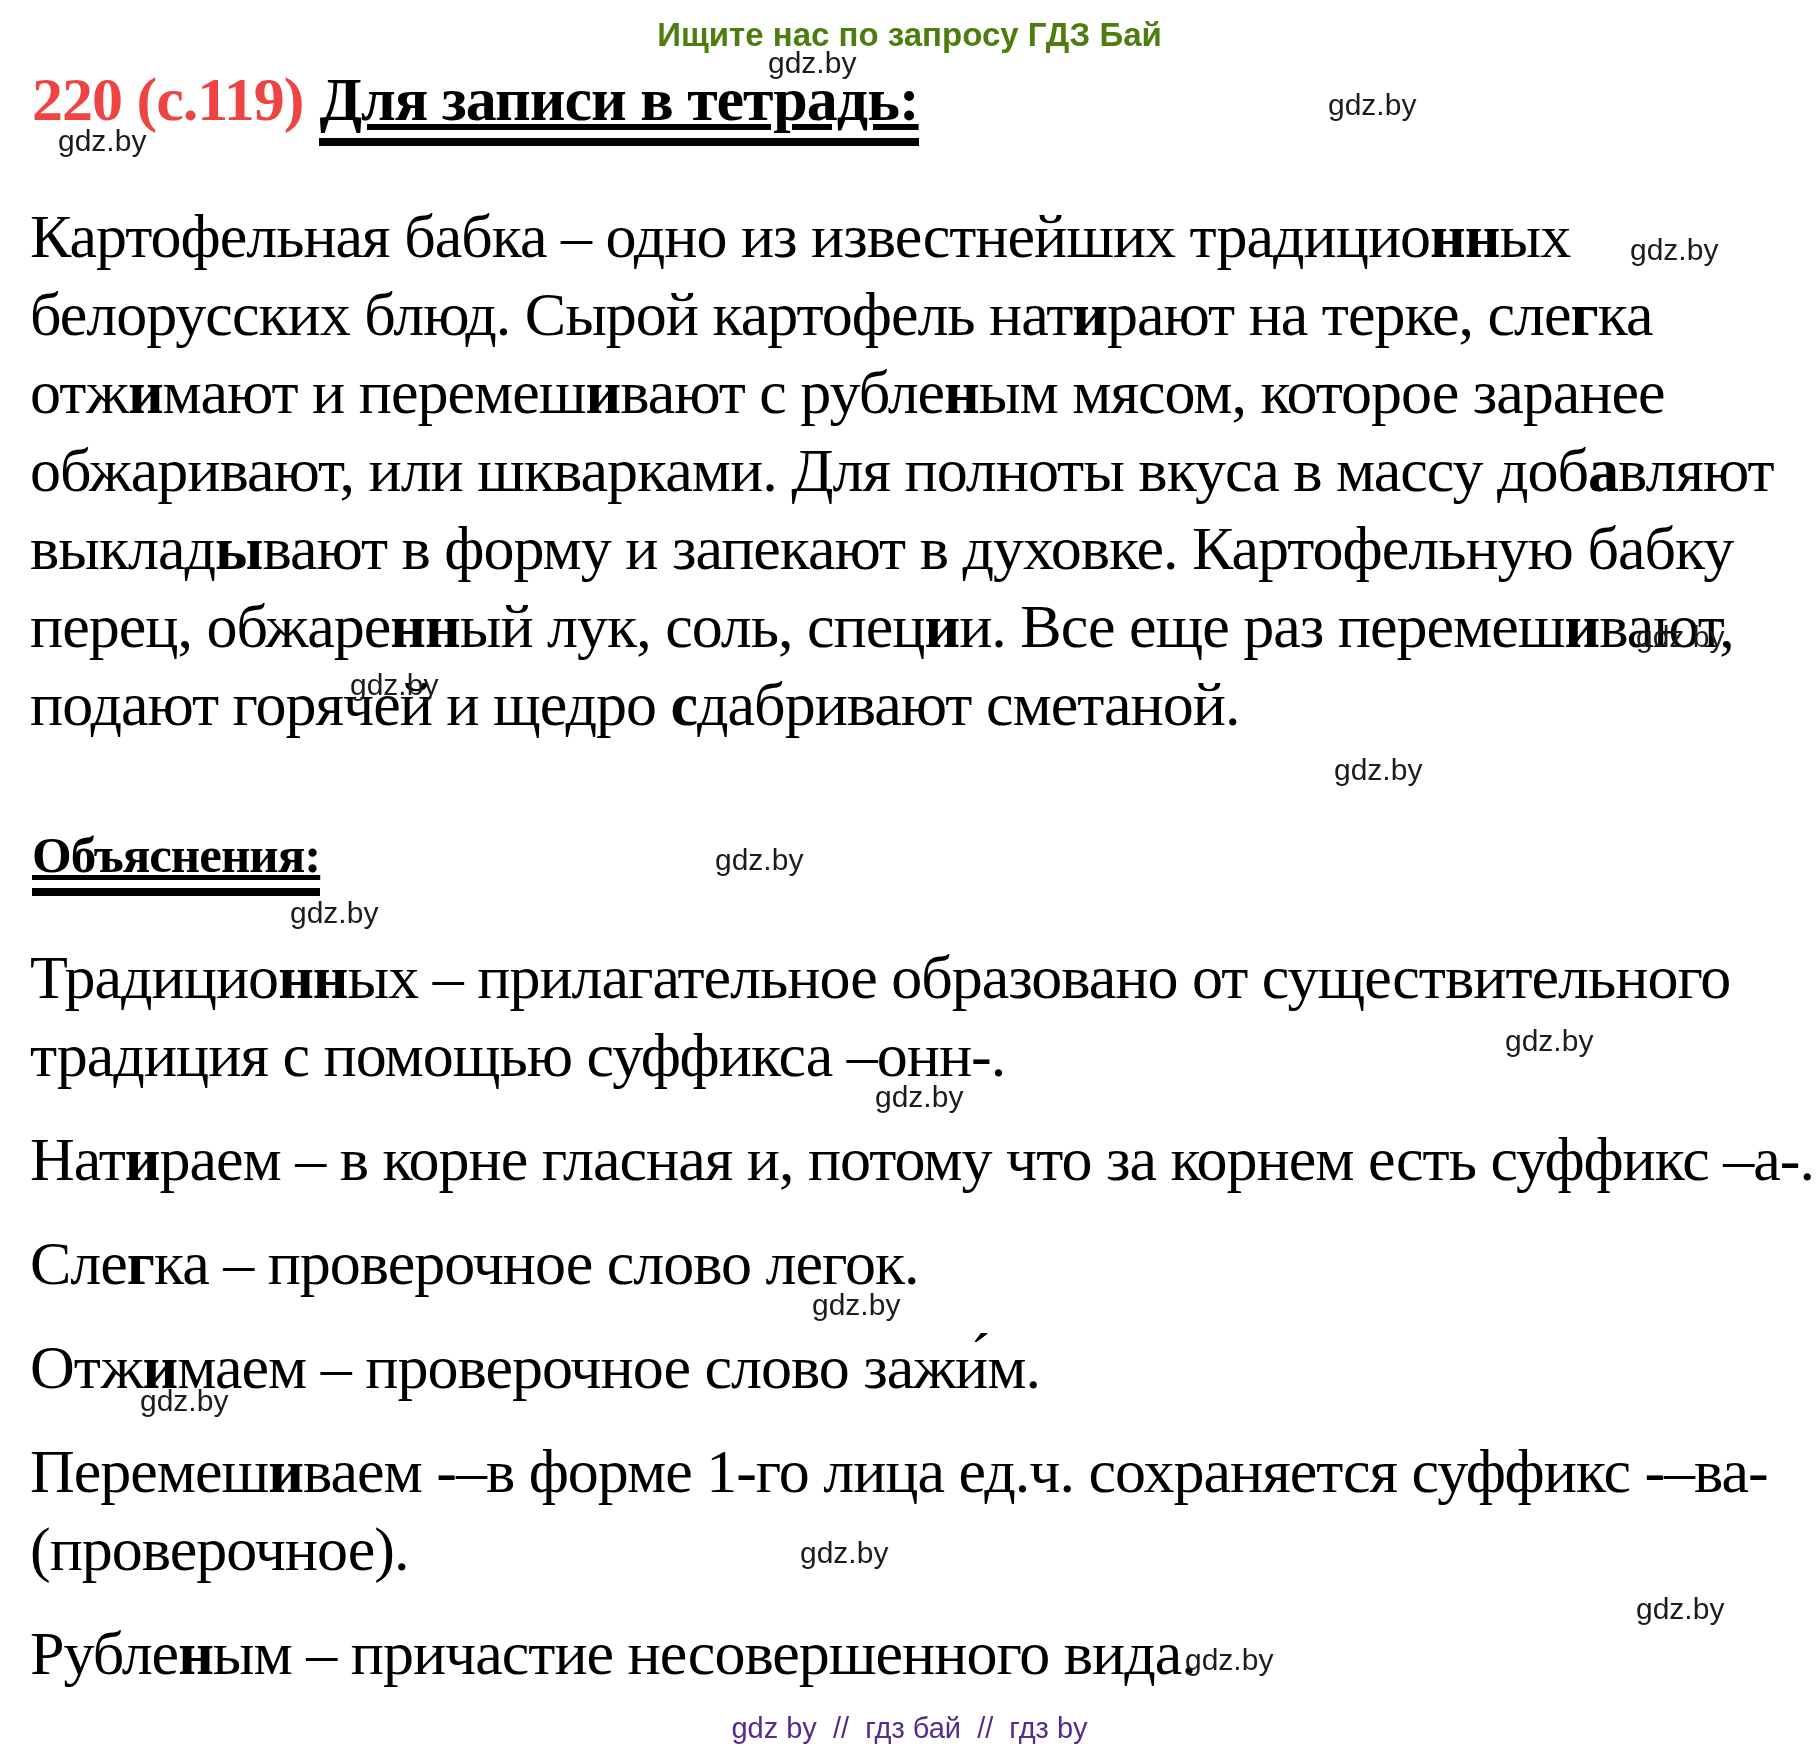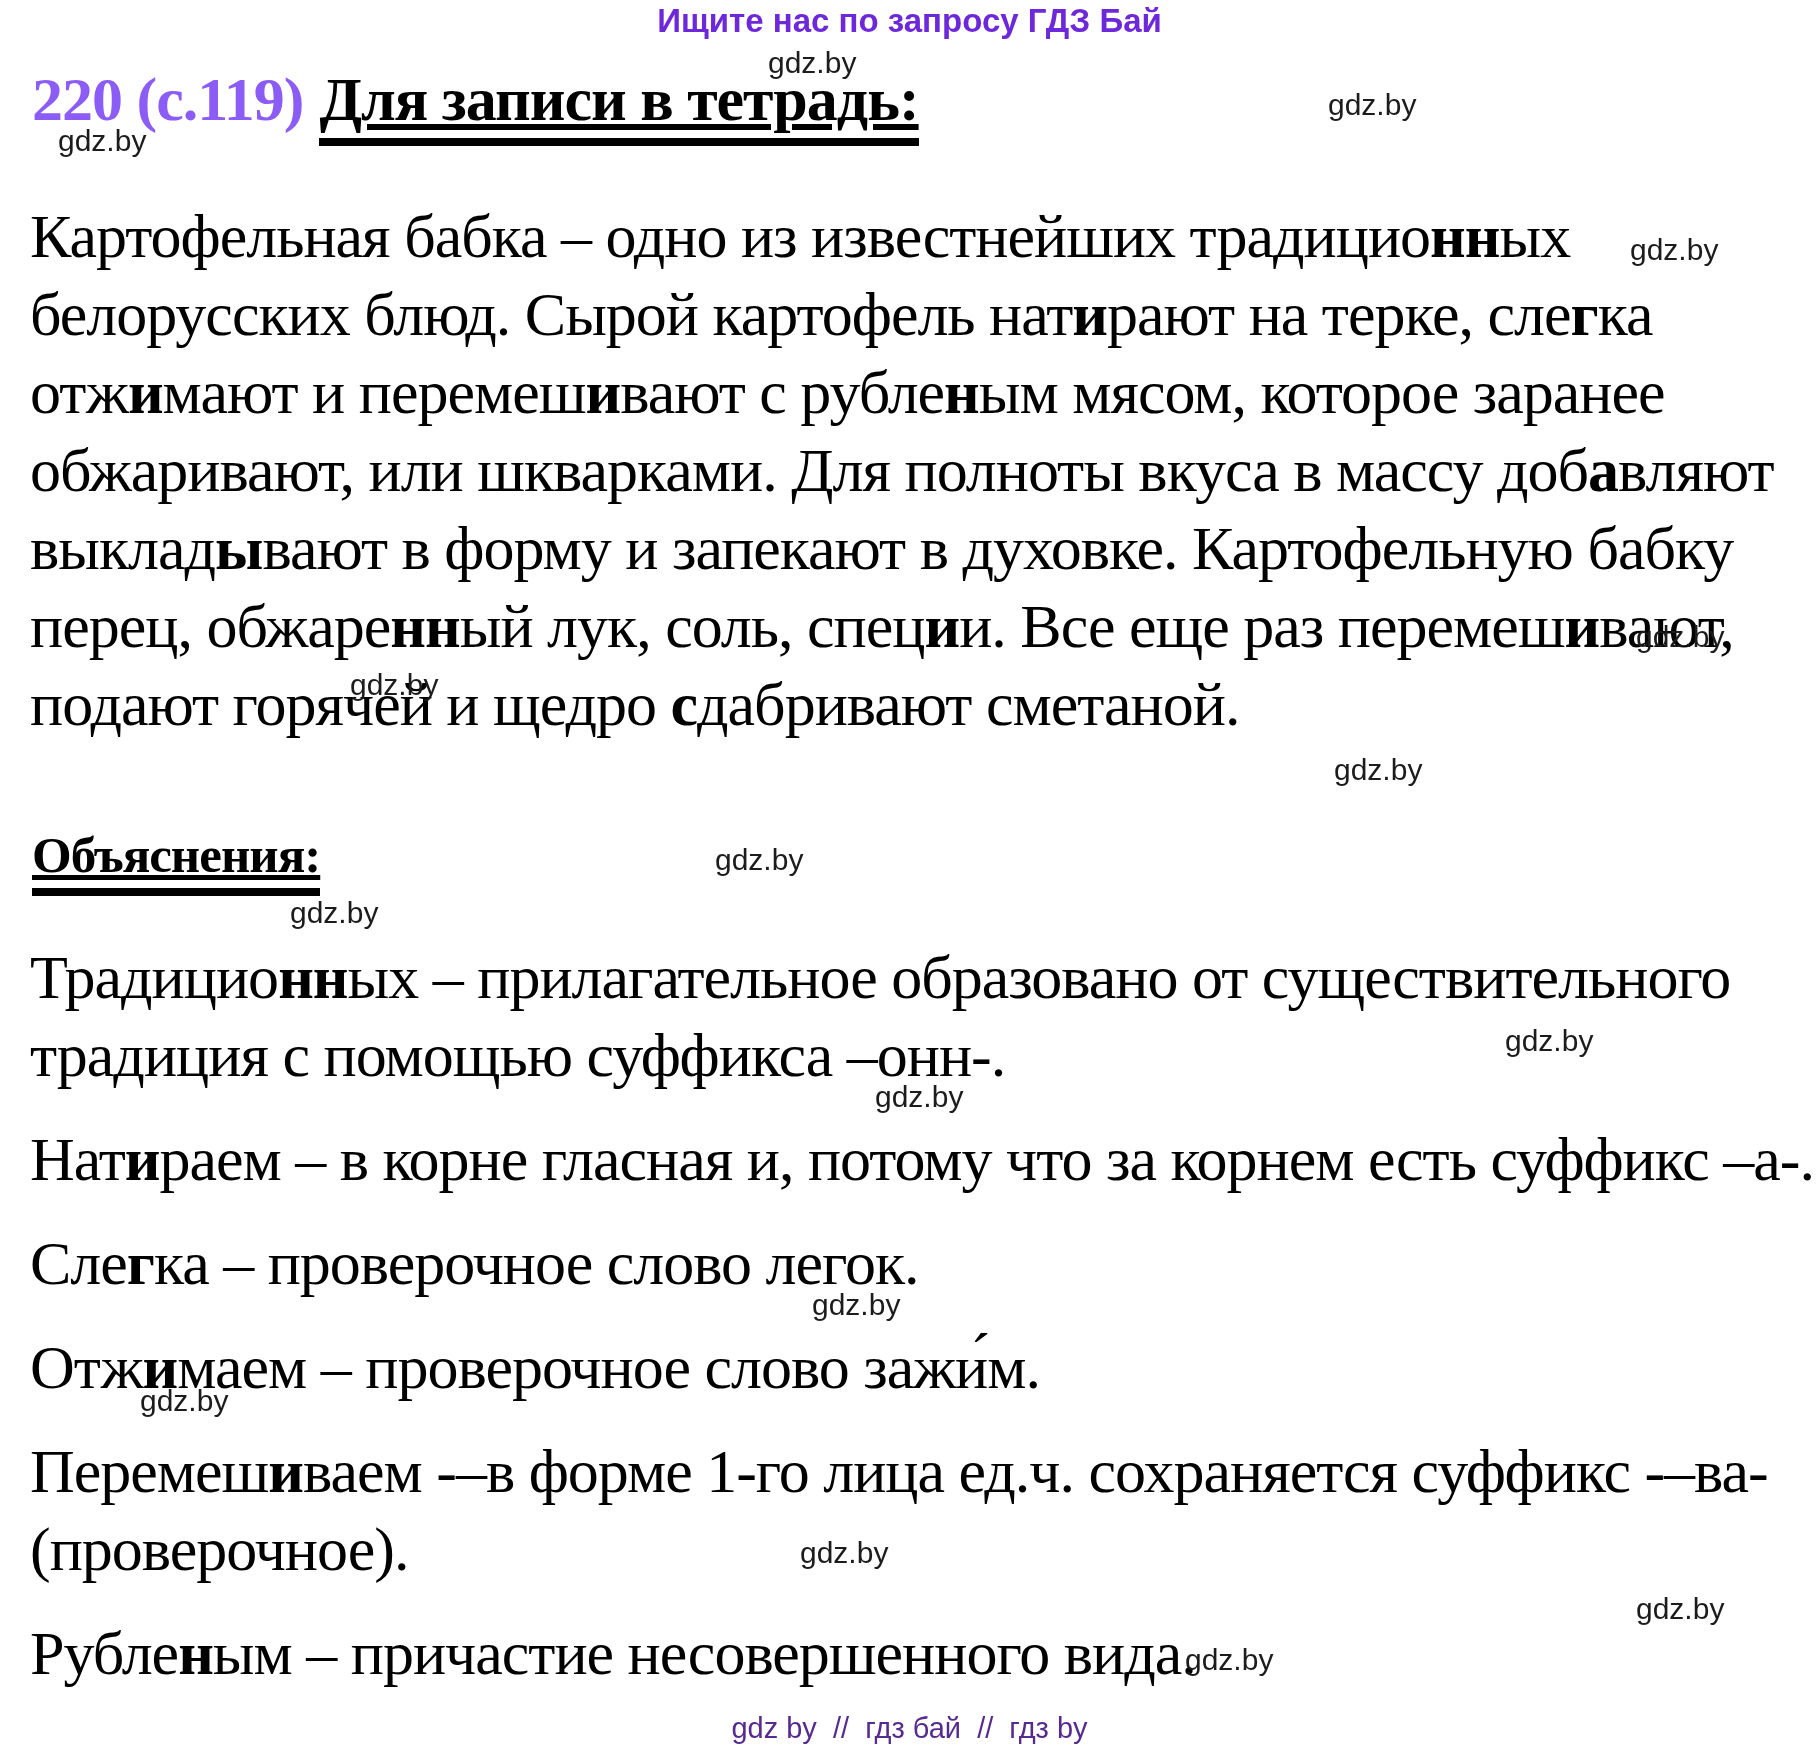--- a/index.html
+++ b/index.html
@@ -3,35 +3,35 @@
 <meta charset="utf-8">
 <style>
   html,body{margin:0;padding:0;}
   body{
     width:1819px;height:1755px;background:#ffffff;position:relative;
     overflow:hidden;font-family:"Liberation Serif", serif;color:#000;
   }
   .page{position:absolute;inset:0;}
   
   .promo{
-    position:absolute;top:2px;left:0;width:100%;text-align:center;
+    position:absolute;top:16px;left:0;width:100%;text-align:center;
     font-family:"Liberation Sans", sans-serif;font-size:33px;font-weight:bold;
-    color:#6d28d9;
+    color:#4d7c0f;
   }
   
   .wm{
     position:absolute;font-family:"Liberation Sans", sans-serif;
     font-size:30px;color:#1c1c1c;white-space:nowrap;
   }
   
   .title-row{
     position:absolute;left:32px;top:64px;white-space:nowrap;
     font-size:62px;font-weight:bold;letter-spacing:-1px;
   }
-  .title-row .num{color:#8b5cf6;margin-right:16px;margin-top:16px;}
+  .title-row .num{color:#ef4444;margin-right:16px;margin-top:16px;}
   .u-thick{border-bottom:8px solid #000;padding-bottom:5px;text-decoration:underline;}
   
   .para{
     position:absolute;left:30px;top:172px;width:1780px;
     font-size:62px;line-height:78px;letter-spacing:-1px;margin-top:25px;
   }
   .line{white-space:nowrap;}
   .b{font-weight:bold;}
   
   .exp-heading-wrap{

